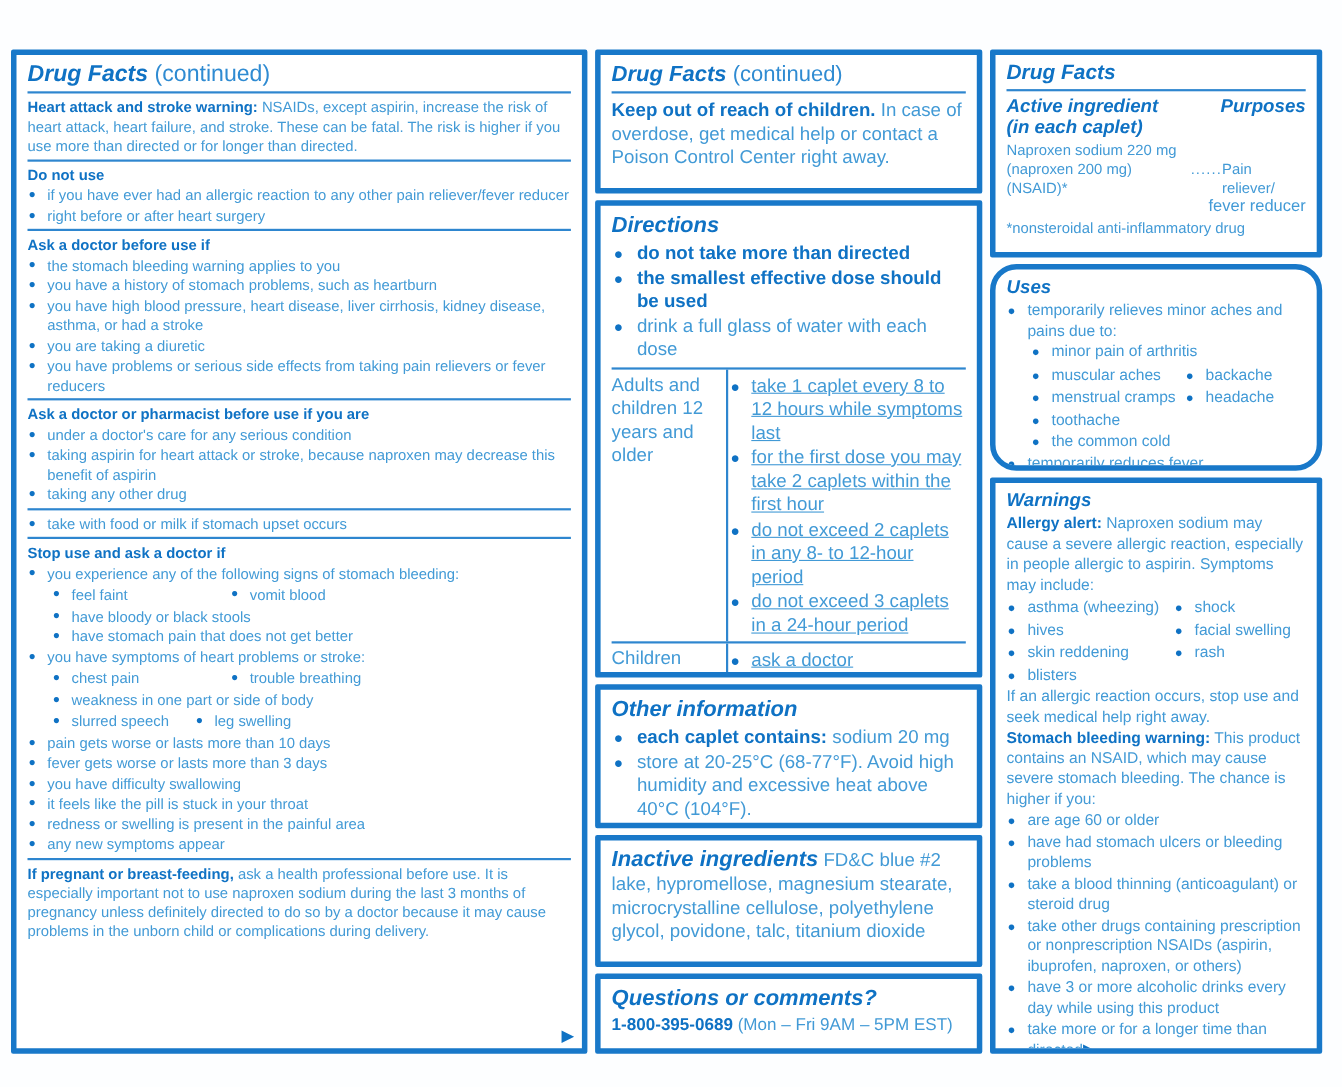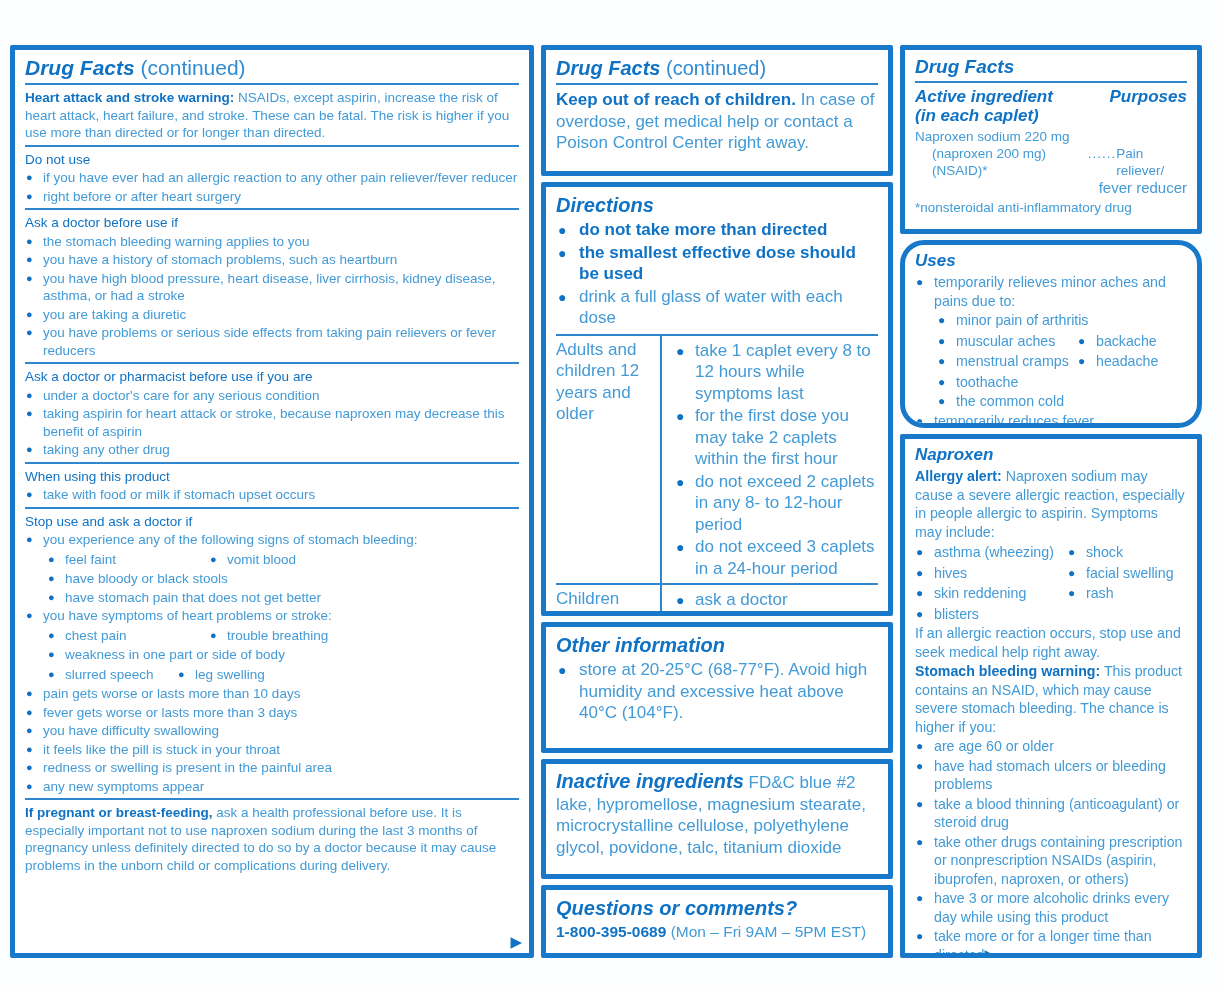--- a/index.html
+++ b/index.html
@@ -23,21 +23,21 @@
   .panel{
     background:#fff;border:5px solid var(--border);border-radius:2px;
     padding:5px 10px 6px 10px;overflow:hidden;color:var(--body);position:relative;
   }
   
   .df-title{color:var(--bold);font-weight:bold;font-style:italic;margin:1px 0 2px 0;}
   .df-title .cont{font-weight:normal;font-style:normal;color:#2F8BD2;}
   .sec-title{color:var(--bold);font-weight:bold;font-style:italic;margin:1px 0 2px 0;}
   hr.rule{border:none;border-top:2px solid var(--rule);margin:3px 0 4px 0;}
   .b{font-weight:bold;color:var(--bold);}
-  h3{margin:3px 0 1px 0;font-weight:normal;color:var(--bold);}
+  h3{margin:3px 0 1px 0;font-weight:bold;color:var(--bold);}
   p{margin:1px 0;}
   
   .bi{position:relative;margin:1px 0;}
   .pr{display:flex;}
   .pr .bi{margin:1px 0;}
   .sub{margin-left:22px;}
   .arr{color:var(--bold);font-size:15px;line-height:1;}
   
   .col-left .panel{font-size:13.5px;line-height:17.5px;flex:1;}
   .col-left .df-title{font-size:21px;line-height:24px;}
@@ -55,37 +55,37 @@
   .box-keepout{height:131px;}
   .box-directions{height:434px;}
   .box-otherinfo{height:131px;}
   .box-inactive{height:120px;}
   .box-questions{flex:1;}
   .bold-bullet{font-weight:bold;color:var(--bold);}
   .dtable{margin-top:5px;border-top:2px solid var(--rule);}
   .drow{display:flex;}
   .drow + .drow{border-top:2px solid var(--rule);}
   .dwho{width:104px;flex:none;padding:3px 4px 3px 0;}
-  .ditems{flex:1;border-left:2px solid var(--rule);padding:3px 0 3px 12px;}
+  .ditems{flex:1;border-left:2px solid var(--rule);padding:3px 0 3px 0;text-decoration:underline;}
   .ditems .bi{padding-left:21px;}
   .phone-line{font-size:15.5px;line-height:19px;}
   .phone-line .ph{font-weight:bold;color:var(--bold);}
   
   .col-right .panel{font-size:14.2px;line-height:18.5px;}
   .col-right .df-title{font-size:19px;line-height:22px;}
   .col-right .sec-title{font-size:17px;line-height:20px;}
   .col-right .bi{padding-left:19px;}
   .col-right .bi::before{content:"●";position:absolute;left:1px;top:0;font-size:12px;color:var(--bold);}
   .col-right .pr .bi.w1{width:152px;flex:none;}
   .box-active{height:189px;}
   .box-uses{height:188px;border-radius:24px;}
   .box-warnings{flex:1;}
   .ai-headrow{display:flex;justify-content:space-between;color:var(--bold);font-weight:bold;font-style:italic;font-size:17px;line-height:19px;margin-top:2px;}
   .ai-line2{color:var(--bold);font-weight:bold;font-style:italic;font-size:17px;line-height:19px;margin-bottom:3px;}
-  .leader-row{display:flex;align-items:flex-start;margin-left:17px;}
+  .leader-row{display:flex;align-items:flex-start;}
   .leader-row .dots{letter-spacing:1px;}
   .leader-row .pr-right{margin-left:auto;}
   .right-align{text-align:right;}
   .uses-sub{margin-left:22px;}
 </style>
 </head>
 <body>
 
 <div class="page">
 
@@ -112,21 +112,20 @@
       <div class="bi">you are taking a diuretic</div>
       <div class="bi">you have problems or serious side effects from taking pain relievers or fever reducers</div>
       <hr class="rule">
 
       <h3>Ask a doctor or pharmacist before use if you are</h3>
       <div class="bi">under a doctor's care for any serious condition</div>
       <div class="bi">taking aspirin for heart attack or stroke, because naproxen may decrease this benefit of aspirin</div>
       <div class="bi">taking any other drug</div>
       <hr class="rule">
 
-      <h3>When using this product</h3>
       <div class="bi">take with food or milk if stomach upset occurs</div>
       <hr class="rule">
 
       <h3>Stop use and ask a doctor if</h3>
       <div class="bi">you experience any of the following signs of stomach bleeding:</div>
       <div class="pr sub">
         <div class="bi w1">feel faint</div>
         <div class="bi">vomit blood</div>
       </div>
       <div class="bi sub">have bloody or black stools</div>
@@ -184,20 +183,21 @@
           <div class="dwho">Children under 12 years</div>
           <div class="ditems">
             <div class="bi">ask a doctor</div>
           </div>
         </div>
       </div>
     </div>
 
     <div class="panel box-otherinfo">
       <div class="sec-title">Other information</div>
+      <div class="bi"><span class="b">each caplet contains:</span> <span>sodium 20 mg</span></div>
       <div class="bi">store at 20-25°C (68-77°F).  Avoid high humidity and excessive heat above 40°C (104°F).</div>
     </div>
 
     <div class="panel box-inactive">
       <p style="margin:0;"><span class="sec-title" style="display:inline;">Inactive ingredients</span> <span>FD&amp;C blue #2 lake, hypromellose, magnesium stearate, microcrystalline cellulose, polyethylene glycol, povidone, talc, titanium dioxide</span></p>
     </div>
 
     <div class="panel box-questions">
       <div class="sec-title">Questions or comments?</div>
       <div class="phone-line"><span class="ph">1-800-395-0689</span> <span>(Mon – Fri 9AM – 5PM EST)</span></div>
@@ -235,21 +235,21 @@
       <div class="pr uses-sub">
         <div class="bi w1" style="width:140px;flex:none;">menstrual cramps</div>
         <div class="bi">headache</div>
       </div>
       <div class="bi uses-sub">toothache</div>
       <div class="bi uses-sub">the common cold</div>
       <div class="bi">temporarily reduces fever</div>
     </div>
 
     <div class="panel box-warnings">
-      <div class="sec-title">Naproxen</div>
+      <div class="sec-title">Warnings</div>
       <p><span class="b">Allergy alert:</span> <span>Naproxen sodium may cause a severe allergic reaction, especially in people allergic to aspirin.  Symptoms may include:</span></p>
       <div class="pr">
         <div class="bi w1">asthma (wheezing)</div>
         <div class="bi">shock</div>
       </div>
       <div class="pr">
         <div class="bi w1">hives</div>
         <div class="bi">facial swelling</div>
       </div>
       <div class="pr">

